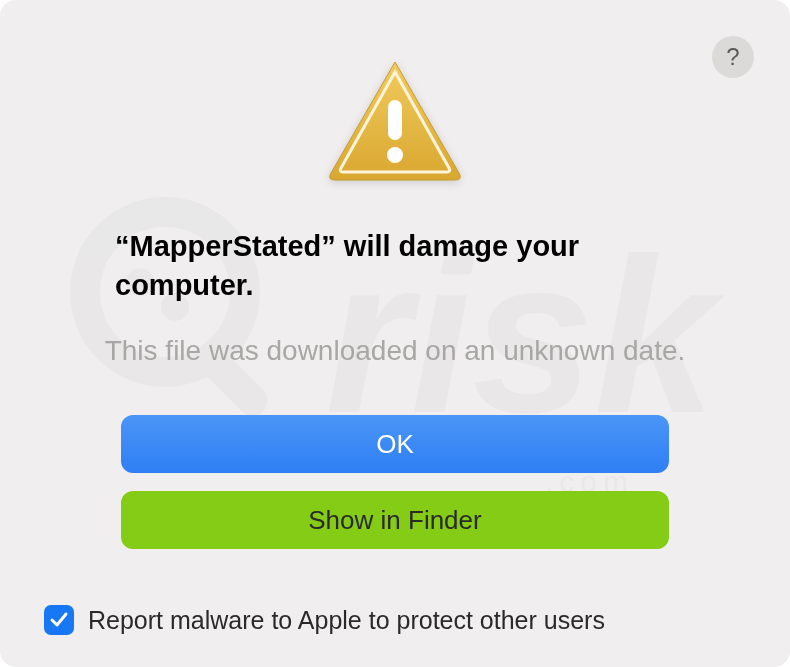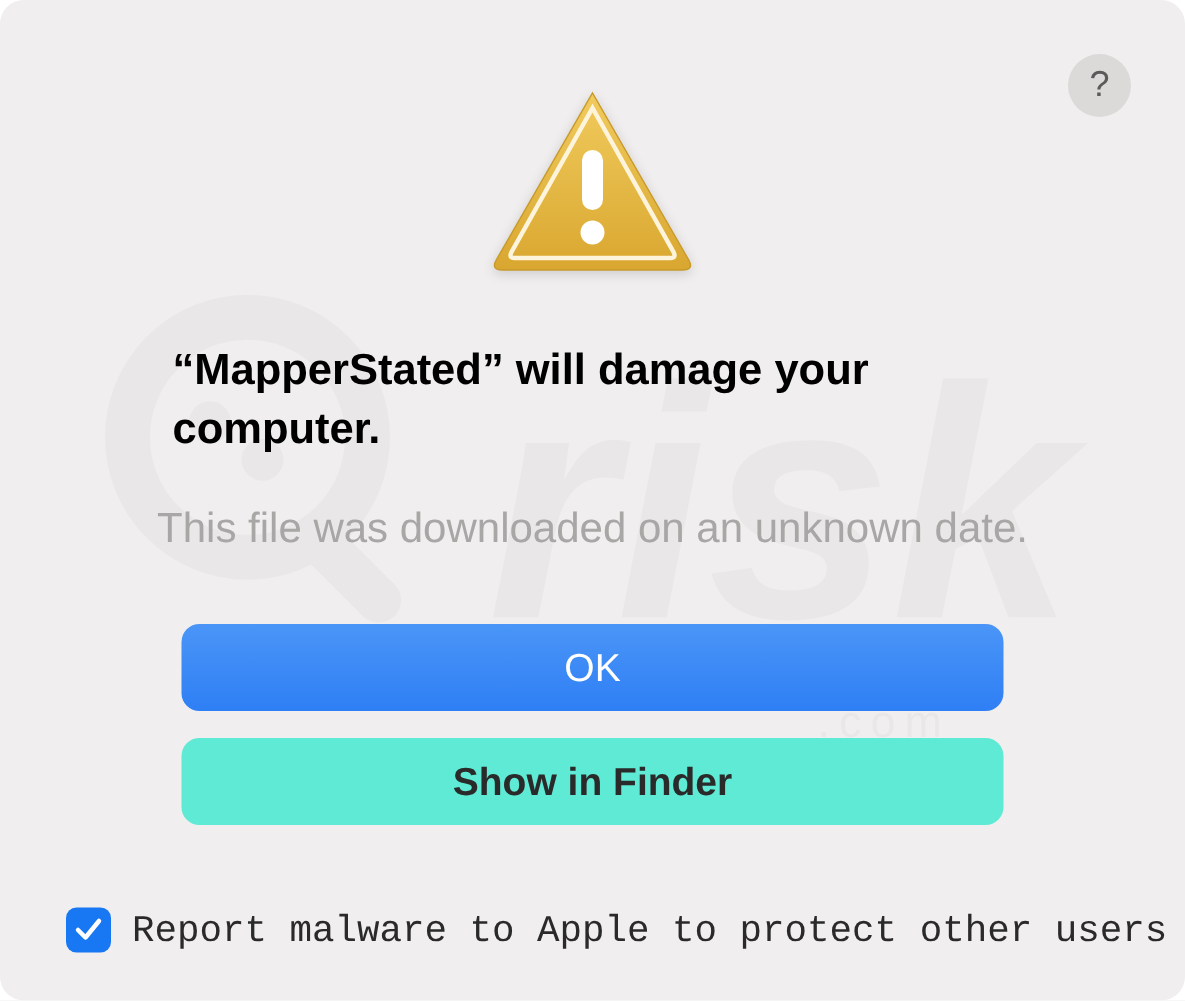--- a/index.html
+++ b/index.html
@@ -116,34 +116,32 @@
       align-items: center;
       justify-content: center;
     }
 
     .btn-primary {
       background: linear-gradient(to bottom, #4a95f7, #2f7ff5);
       color: #ffffff;
     }
 
     .btn-secondary {
-      background: #5eead4;
+      background: #84cc16;
       color: #2a2a2a;
-      font-weight: bold;
     }
 
     .checkbox-row {
       position: absolute;
       bottom: 32px;
       left: 44px;
       display: flex;
       align-items: center;
       gap: 14px;
       z-index: 1;
-      font-family: Liberation Mono, monospace;
     }
 
     .checkbox {
       width: 30px;
       height: 30px;
       border-radius: 7px;
       background: #1877f2;
       display: flex;
       align-items: center;
       justify-content: center;

